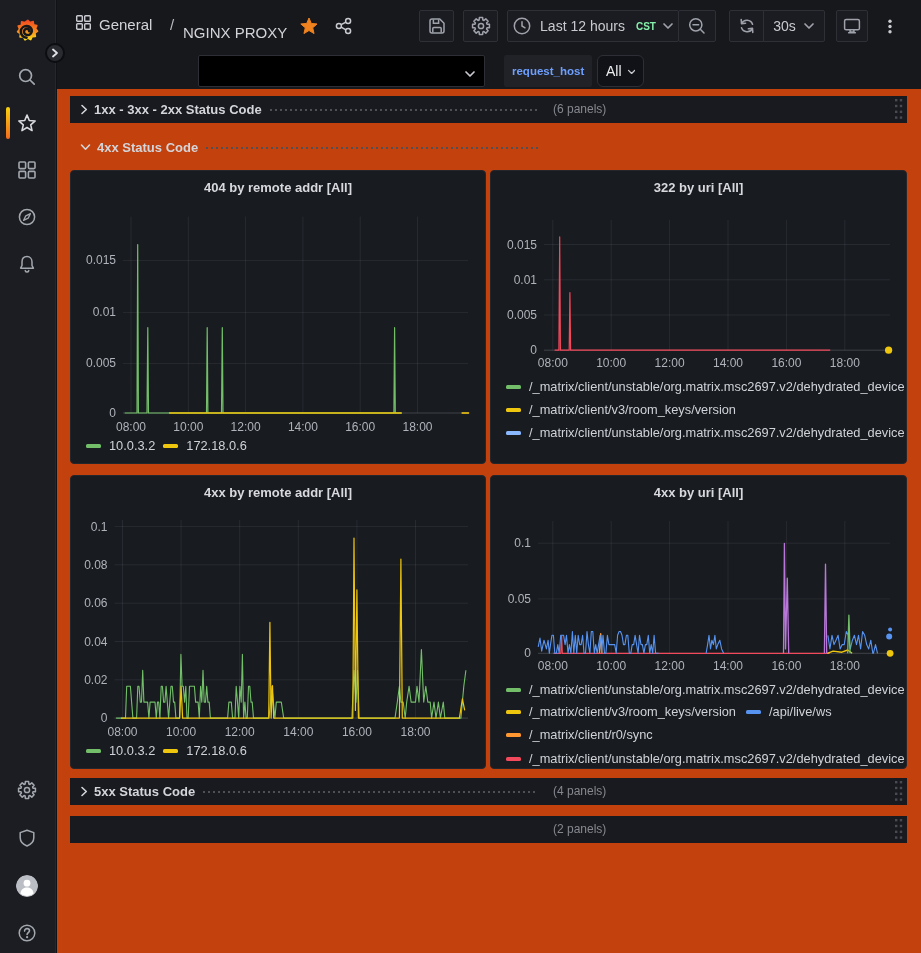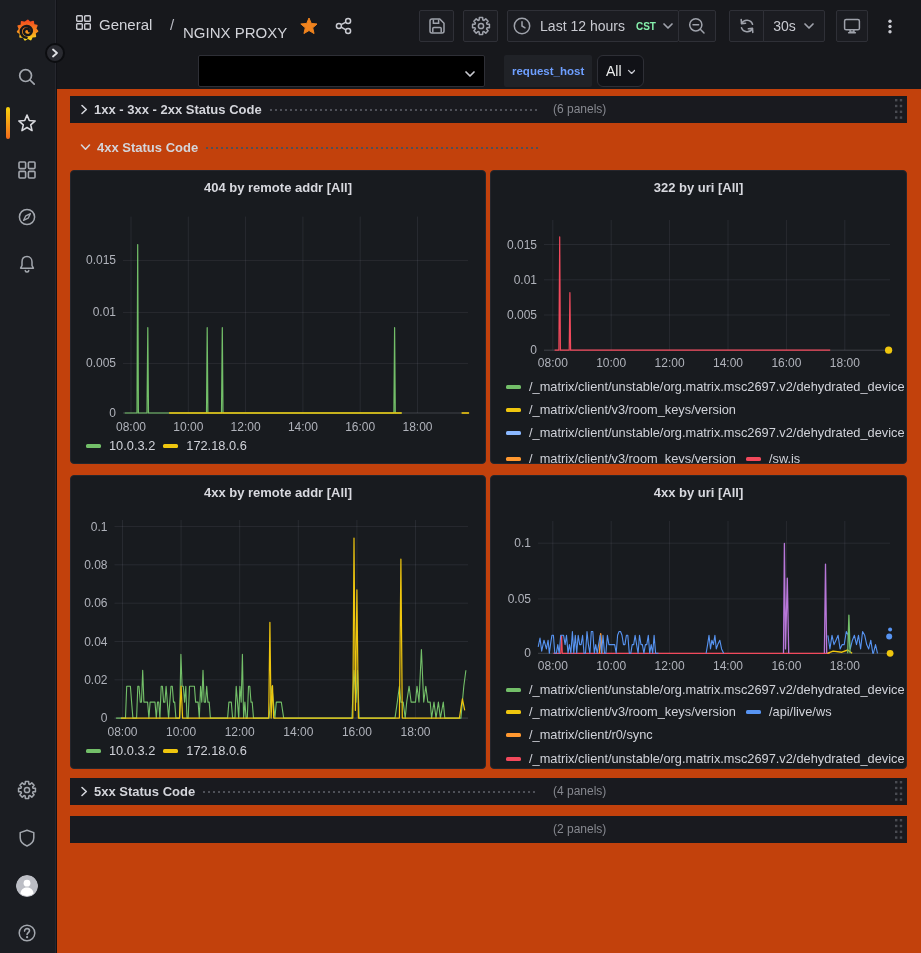--- a/index.html
+++ b/index.html
@@ -258,21 +258,20 @@
         <text x="178.6" y="196" text-anchor="middle" class="axlab">12:00</text>
         <text x="237.0" y="196" text-anchor="middle" class="axlab">14:00</text>
         <text x="295.4" y="196" text-anchor="middle" class="axlab">16:00</text>
         <text x="353.8" y="196" text-anchor="middle" class="axlab">18:00</text>
         <path d="M63.6,179.2 L67.9,179.2 L68.7,65.9 L69.4,179.2 L78.2,179.2 L78.9,121.5 L79.6,179.2 L339.2,179.2" fill="none" stroke="#F2495C" stroke-width="1.2" stroke-linejoin="round" stroke-linecap="butt"></path>
         <circle cx="397.6" cy="179.2" r="3.6" fill="#EFC60E"></circle>
       </svg>
       <div class="legend" style="left:15px;top:208px;width:402px;overflow:hidden"><span class="dash" style="background:#73BF69"></span>/_matrix/client/unstable/org.matrix.msc2697.v2/dehydrated_device</div>
       <div class="legend" style="left:15px;top:231px"><span class="dash" style="background:#EFC60E"></span>/_matrix/client/v3/room_keys/version</div>
       <div class="legend" style="left:15px;top:254px;width:402px;overflow:hidden"><span class="dash" style="background:#8AB8FF"></span>/_matrix/client/unstable/org.matrix.msc2697.v2/dehydrated_device</div>
-      <div class="legend" style="left:15px;top:280px"><span class="dash" style="background:#FF9830"></span>/_matrix/client/v3/room_keys/version<span class="dash" style="background:#F2495C;margin-left:10px"></span>/sw.js</div>
     </div>
     <div class="panel" style="left:13px;top:386px;width:416px;height:294px">
       <div class="ptitle">4xx by remote addr [All]</div>
       <svg width="416" height="268" viewBox="0 0 416 268" style="position:absolute;left:0;top:0">
         <line x1="51.5" y1="44.0" x2="51.5" y2="242.1" stroke="rgba(204,204,220,0.09)" stroke-width="1"></line>
         <line x1="110.1" y1="44.0" x2="110.1" y2="242.1" stroke="rgba(204,204,220,0.09)" stroke-width="1"></line>
         <line x1="168.7" y1="44.0" x2="168.7" y2="242.1" stroke="rgba(204,204,220,0.09)" stroke-width="1"></line>
         <line x1="227.3" y1="44.0" x2="227.3" y2="242.1" stroke="rgba(204,204,220,0.09)" stroke-width="1"></line>
         <line x1="285.9" y1="44.0" x2="285.9" y2="242.1" stroke="rgba(204,204,220,0.09)" stroke-width="1"></line>
         <line x1="344.5" y1="44.0" x2="344.5" y2="242.1" stroke="rgba(204,204,220,0.09)" stroke-width="1"></line>

